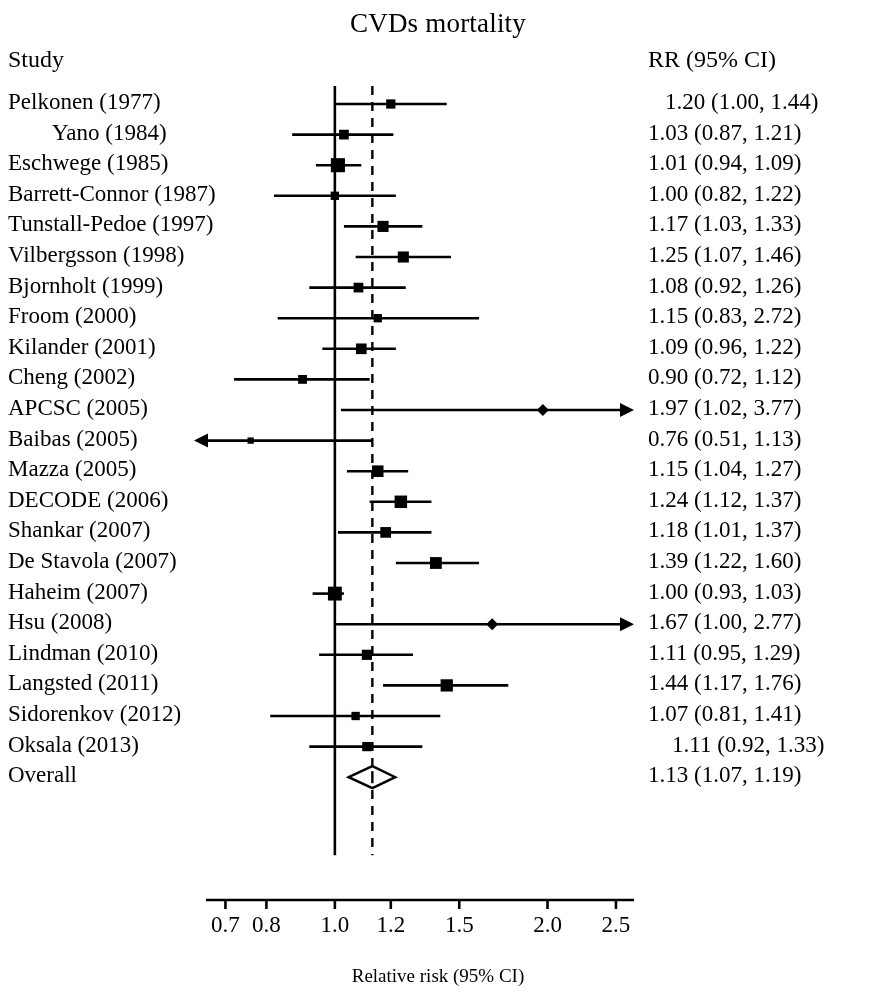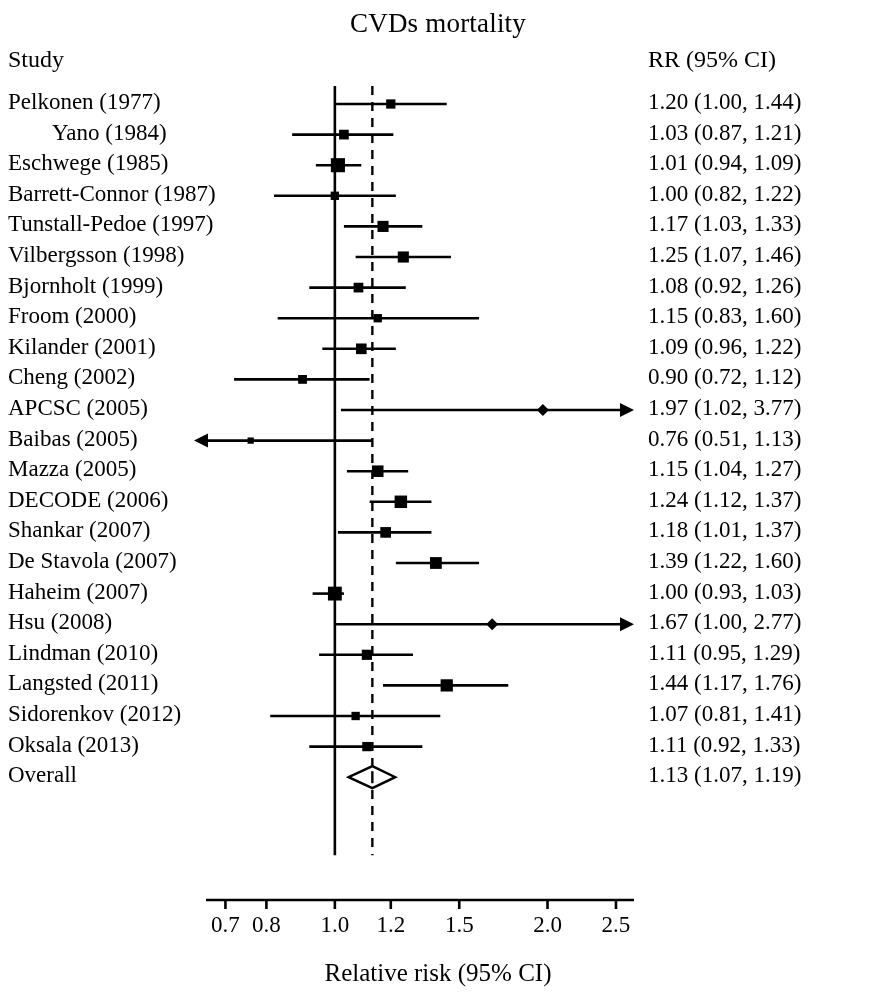--- a/index.html
+++ b/index.html
@@ -49,21 +49,21 @@
     position: absolute;
     left: 648px;
     font-size: 23px;
     white-space: nowrap;
   }
   .xlabel {
     position: absolute;
     left: 0; bottom: 10px;
     width: 876px;
     text-align: center;
-    font-size: 25px;
+    font-size: 19px;
   }
   .tick-label {
     position: absolute;
     font-size: 23px;
     text-align: right;
     transform: translateX(-50%);
   }
 </style>
 </head>
 <body>
@@ -128,35 +128,35 @@
       <rect x="440.6041904494435" y="675.275" width="12.25" height="12.25" fill="#000"></rect>
       <line x1="270.21486605007146" y1="712" x2="440.2702751107377" y2="712" stroke="#000" stroke-width="2.6"></line>
       <rect x="351.4481737462566" y="707.83" width="8.34" height="8.34" fill="#000"></rect>
       <line x1="309.28096411911184" y1="742.6" x2="422.35060404499905" y2="742.6" stroke="#000" stroke-width="2.6"></line>
       <rect x="362.2476813668134" y="737.97" width="9.26" height="9.26" fill="#000"></rect>
       <polygon points="348.6181737462566,773.2 372.3561688580229,762.2 395.2280087959275,773.2 372.3561688580229,784.2" fill="#fff" stroke="#000" stroke-width="2.4"></polygon>
       <line x1="372.3561688580229" y1="767.2" x2="372.3561688580229" y2="779.2" stroke="#000" stroke-width="2.4"></line>
     </svg>
   <div id="rows">
       <div class="study-label" style="top: 85px;">Pelkonen (1977)</div>
-      <div class="rr-label" style="top: 85px;">1.20 (1.00, 1.44)</div>
+      <div class="rr-label" style="top: 85px; margin-left: 17px;">1.20 (1.00, 1.44)</div>
       <div class="study-label" style="top: 115.6px; margin-left: 44px;">Yano (1984)</div>
       <div class="rr-label" style="top: 115.6px;">1.03 (0.87, 1.21)</div>
       <div class="study-label" style="top: 146.2px;">Eschwege (1985)</div>
       <div class="rr-label" style="top: 146.2px;">1.01 (0.94, 1.09)</div>
       <div class="study-label" style="top: 176.8px;">Barrett-Connor (1987)</div>
       <div class="rr-label" style="top: 176.8px;">1.00 (0.82, 1.22)</div>
       <div class="study-label" style="top: 207.4px;">Tunstall-Pedoe (1997)</div>
       <div class="rr-label" style="top: 207.4px;">1.17 (1.03, 1.33)</div>
       <div class="study-label" style="top: 238px;">Vilbergsson (1998)</div>
       <div class="rr-label" style="top: 238px;">1.25 (1.07, 1.46)</div>
       <div class="study-label" style="top: 268.6px;">Bjornholt (1999)</div>
       <div class="rr-label" style="top: 268.6px;">1.08 (0.92, 1.26)</div>
       <div class="study-label" style="top: 299.2px;">Froom (2000)</div>
-      <div class="rr-label" style="top: 299.2px;">1.15 (0.83, 1.60)</div>
+      <div class="rr-label" style="top: 299.2px;">1.15 (0.83, 2.72)</div>
       <div class="study-label" style="top: 329.8px;">Kilander (2001)</div>
       <div class="rr-label" style="top: 329.8px;">1.09 (0.96, 1.22)</div>
       <div class="study-label" style="top: 360.4px;">Cheng (2002)</div>
       <div class="rr-label" style="top: 360.4px; text-align: right;">0.90 (0.72, 1.12)</div>
       <div class="study-label" style="top: 391px;">APCSC (2005)</div>
       <div class="rr-label" style="top: 391px;">1.97 (1.02, 3.77)</div>
       <div class="study-label" style="top: 421.6px;">Baibas (2005)</div>
       <div class="rr-label" style="top: 421.6px;">0.76 (0.51, 1.13)</div>
       <div class="study-label" style="top: 452.2px;">Mazza (2005)</div>
       <div class="rr-label" style="top: 452.2px;">1.15 (1.04, 1.27)</div>
@@ -170,21 +170,21 @@
       <div class="rr-label" style="top: 574.6px;">1.00 (0.93, 1.03)</div>
       <div class="study-label" style="top: 605.2px;">Hsu (2008)</div>
       <div class="rr-label" style="top: 605.2px;">1.67 (1.00, 2.77)</div>
       <div class="study-label" style="top: 635.8px;">Lindman (2010)</div>
       <div class="rr-label" style="top: 635.8px;">1.11 (0.95, 1.29)</div>
       <div class="study-label" style="top: 666.4px;">Langsted (2011)</div>
       <div class="rr-label" style="top: 666.4px;">1.44 (1.17, 1.76)</div>
       <div class="study-label" style="top: 697px;">Sidorenkov (2012)</div>
       <div class="rr-label" style="top: 697px;">1.07 (0.81, 1.41)</div>
       <div class="study-label" style="top: 727.6px;">Oksala (2013)</div>
-      <div class="rr-label" style="top: 727.6px;">1.11 (0.92, 1.33)</div>
+      <div class="rr-label" style="top: 727.6px; margin-left: 24px;">1.11 (0.92, 1.33)</div>
       <div class="study-label" style="top: 758.2px;">Overall</div>
       <div class="rr-label" style="top: 758.2px;">1.13 (1.07, 1.19)</div>
     </div>
   <div id="ticks">
       <div class="tick-label" style="left: 225.438px; top: 908px;">0.7</div>
       <div class="tick-label" style="left: 266.404px; top: 908px;">0.8</div>
       <div class="tick-label" style="left: 334.861px; top: 908px;">1.0</div>
       <div class="tick-label" style="left: 390.795px; top: 908px;">1.2</div>
       <div class="tick-label" style="left: 459.253px; top: 908px;">1.5</div>
       <div class="tick-label" style="left: 547.51px; top: 908px;">2.0</div>

